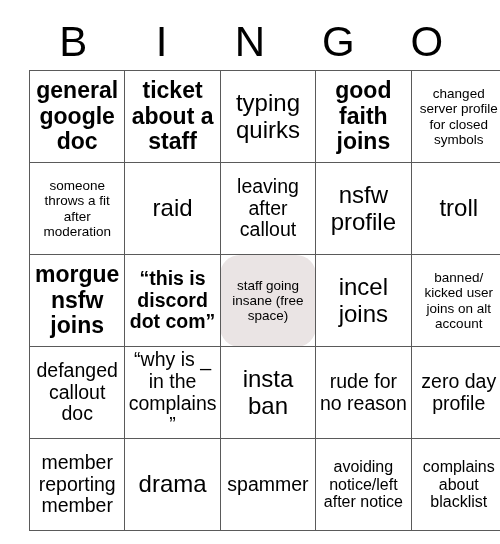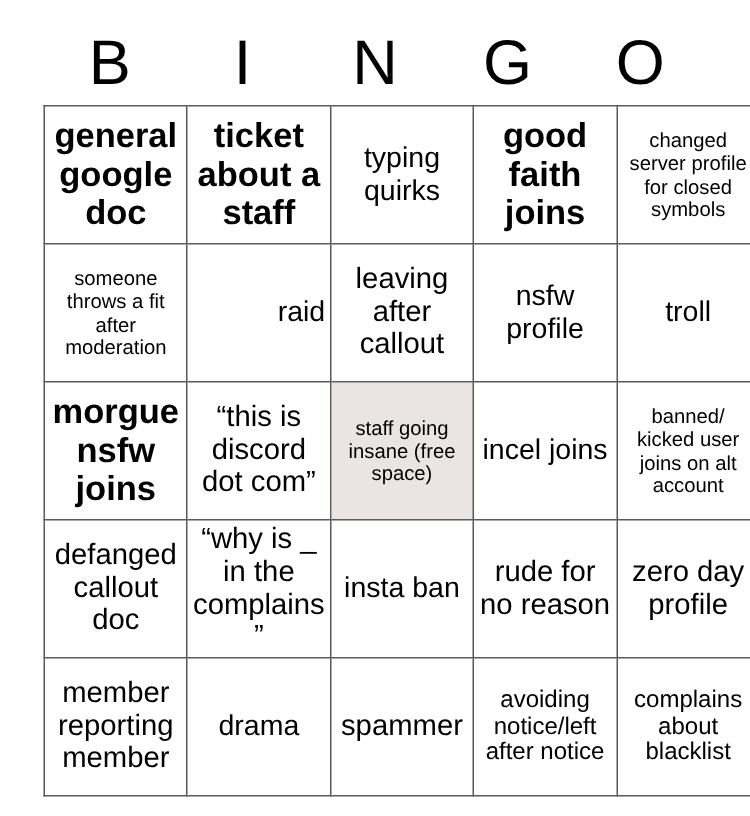--- a/index.html
+++ b/index.html
@@ -56,27 +56,28 @@
     font-family: "Liberation Sans", sans-serif;
     color: #000000;
   }
   .cell-text {
     display: block;
     width: 100%;
     line-height: 1.12;
     word-wrap: break-word;
   }
   
-  .fs-xl  { font-size: 19px; }
+  .fs-xl  { font-size: 24px; }
   .fs-lg  { font-size: 23px; font-weight: bold; }
   .fs-md  { font-size: 19.5px; }
   .fs-sm  { font-size: 16px; }
   .fs-xs  { font-size: 13.5px; }
   .free-space {
     background: #eae4e4 !important;
+    border-radius: 20px;
   }
 </style>
 </head>
 <body>
 
 <div class="card">
 
   <div class="header-row">
     <div class="header-cell">B</div>
     <div class="header-cell">I</div>
@@ -101,38 +102,38 @@
             <span class="cell-text fs-lg">good faith joins</span>
           </td>
         <td style="border-color: rgb(90, 90, 90);">
             <span class="cell-text fs-xs">changed server profile for closed symbols</span>
           </td>
       </tr>
       <tr>
         <td style="border-color: rgb(90, 90, 90);">
             <span class="cell-text fs-xs">someone throws a fit after moderation</span>
           </td>
-        <td style="border-color: rgb(90, 90, 90); text-align: right;">
+        <td style="border-color: rgb(90, 90, 90);">
             <span class="cell-text fs-xl">raid</span>
           </td>
         <td style="border-color: rgb(90, 90, 90); text-align: center;">
             <span class="cell-text fs-md">leaving after callout</span>
           </td>
         <td style="border-color: rgb(90, 90, 90);">
             <span class="cell-text fs-xl">nsfw profile</span>
           </td>
         <td style="border-color: rgb(90, 90, 90);">
             <span class="cell-text fs-xl">troll</span>
           </td>
       </tr>
       <tr>
         <td style="border-color: rgb(90, 90, 90);">
             <span class="cell-text fs-lg">morgue nsfw joins</span>
           </td>
-        <td style="border-color: rgb(90, 90, 90);">
+        <td style="border-color: rgb(90, 90, 90); font-weight: bold;">
             <span class="cell-text fs-md">“this is discord dot com”</span>
           </td>
         <td class="free-space" style="background: rgb(234, 228, 228); border-color: rgb(90, 90, 90);">
             <span class="cell-text fs-xs">staff going insane (free space)</span>
           </td>
         <td style="border-color: rgb(90, 90, 90);">
             <span class="cell-text fs-xl">incel joins</span>
           </td>
         <td style="border-color: rgb(90, 90, 90);">
             <span class="cell-text fs-xs">banned/ kicked user joins on alt account</span>

